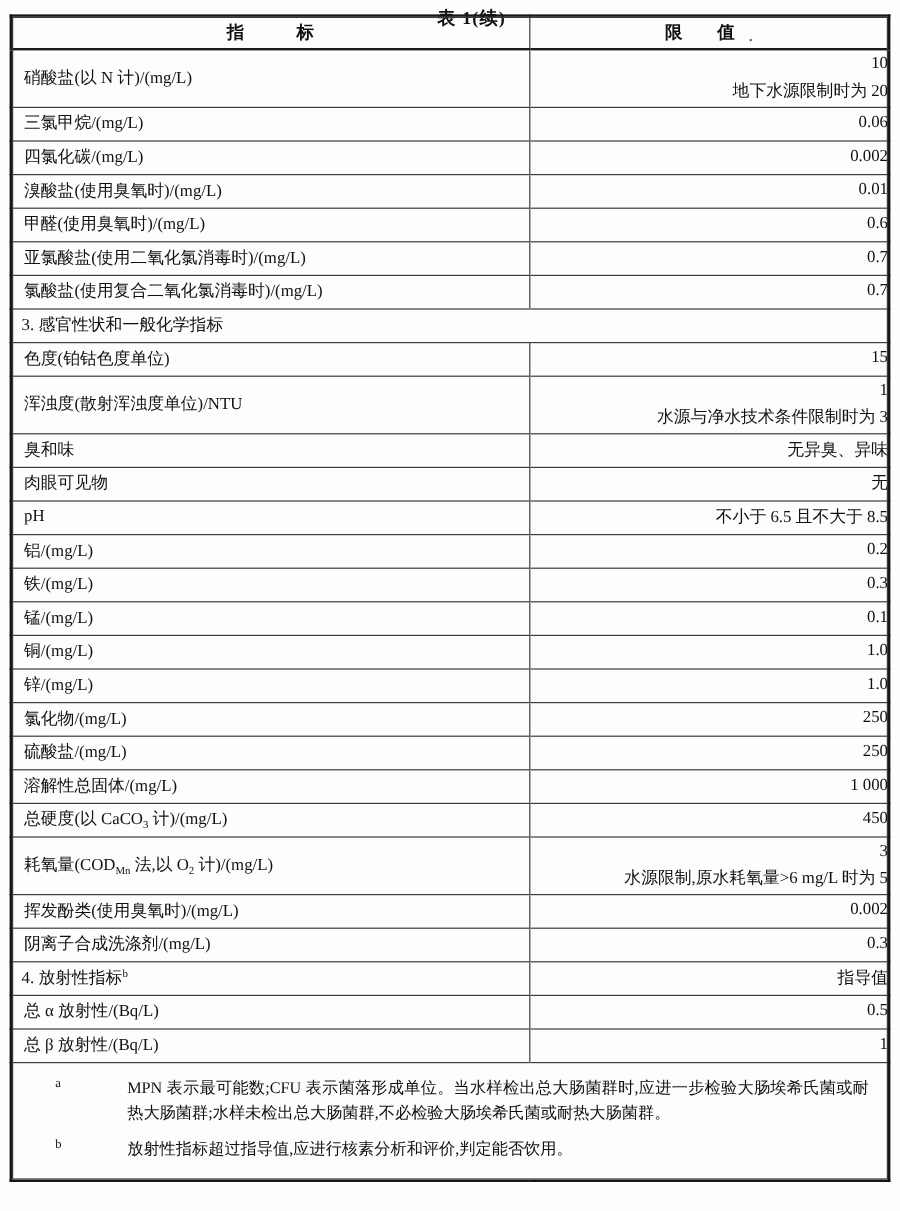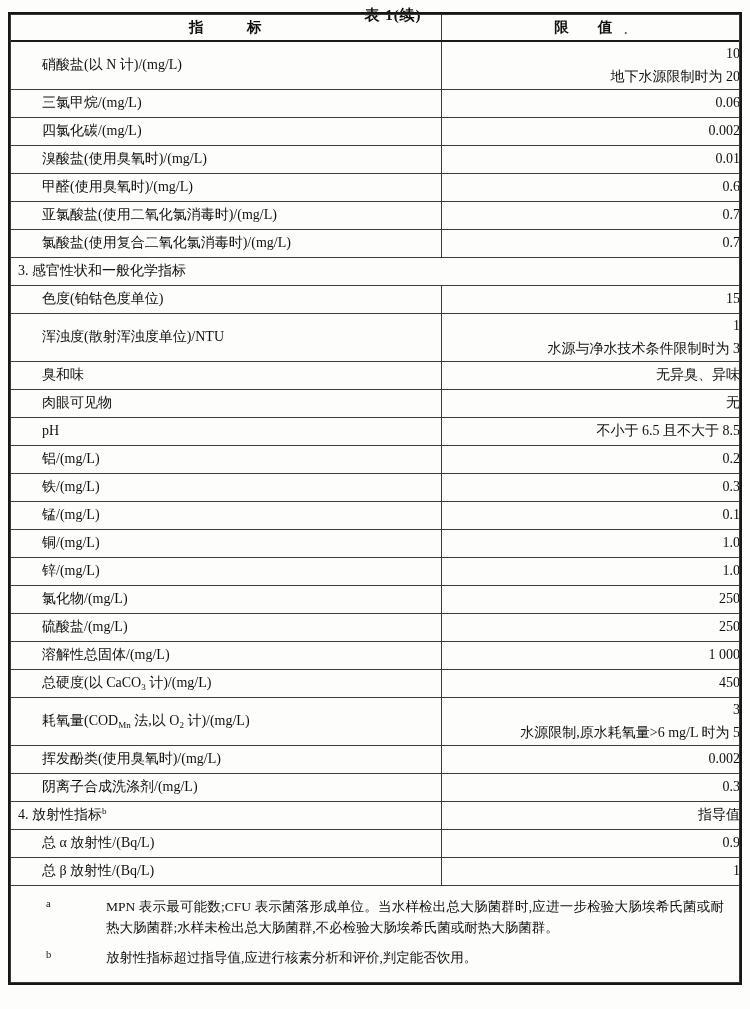--- a/index.html
+++ b/index.html
@@ -50,21 +50,21 @@
   }
   td { vertical-align:middle; }
   tr.item td, tr.item2 td, tr.section td, tr.section-item td, tr.fnrow td {
     border-top:1px solid #3c3c3c;
   }
   tr.item td { height:28px; }
   tr.item2 td { height:48px; }
   tr.section td, tr.section-item td { height:28px; }
   td.ind {
     border-right:1px solid #3c3c3c;
-    padding-left:32px;
+    padding-left:10px;
     text-align:left;
   }
   td.ind.sec { padding-left:8px; }
   td.lim { text-align:right; }
   td.lim .line { line-height:23px; }
   sub { font-size:9px; vertical-align:-3px; }
   sup { font-size:9px; vertical-align:5px; }
   tr.fnrow td.fncell {
     vertical-align:top;
     padding:10px 16px 6px 36px;
@@ -204,21 +204,21 @@
       <tr class="item">
         <td class="ind">阴离子合成洗涤剂/(mg/L)</td>
         <td class="lim"><span>0.3</span></td>
       </tr>
       <tr class="section-item">
         <td class="ind sec">4. 放射性指标<sup>b</sup></td>
         <td class="lim"><span>指导值</span></td>
       </tr>
       <tr class="item">
         <td class="ind">总 α 放射性/(Bq/L)</td>
-        <td class="lim"><span>0.9</span></td>
+        <td class="lim"><span>0.5</span></td>
       </tr>
       <tr class="item">
         <td class="ind">总 β 放射性/(Bq/L)</td>
         <td class="lim"><span>1</span></td>
       </tr>
       <tr class="fnrow">
         <td colspan="2" class="fncell">
           <div class="fn">
             <span class="fnm">a</span>
             <div class="fnt">MPN 表示最可能数;CFU 表示菌落形成单位。当水样检出总大肠菌群时,应进一步检验大肠埃希氏菌或耐热大肠菌群;水样未检出总大肠菌群,不必检验大肠埃希氏菌或耐热大肠菌群。</div>

